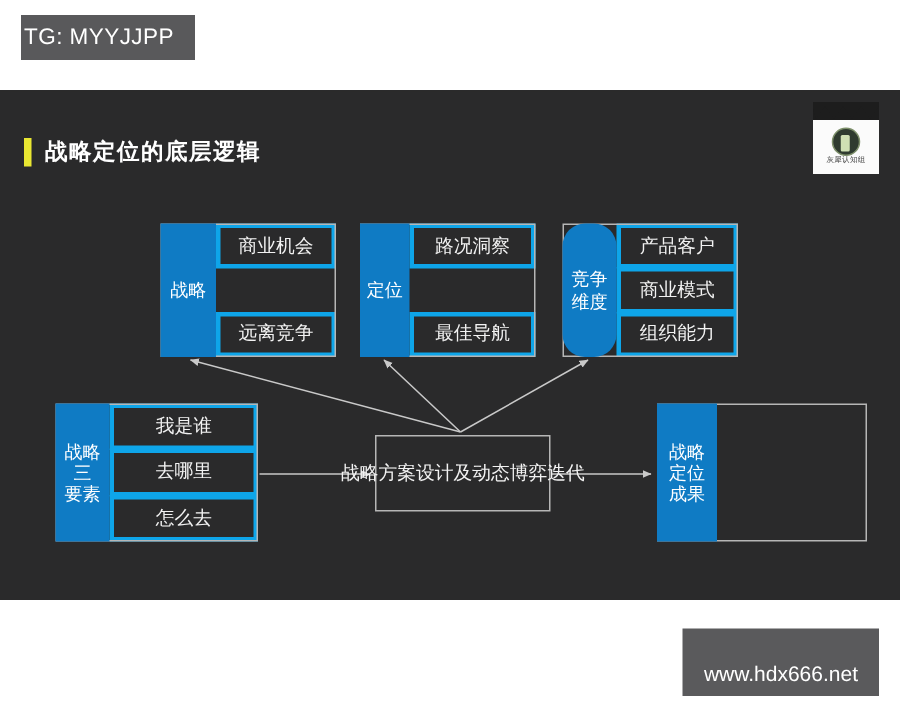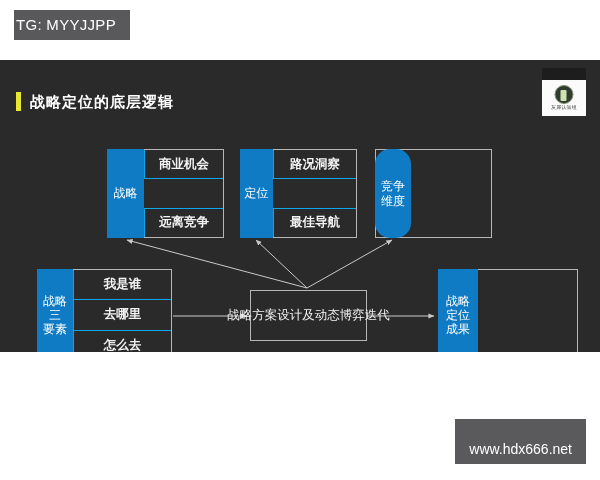--- a/index.html
+++ b/index.html
@@ -28,21 +28,21 @@
     line-height: 1;
     white-space: nowrap;
   }
 
   
   .slide {
     position: absolute;
     left: 0;
     top: 60px;
     width: 600px;
-    height: 292px;
+    height: 340px;
     background: #2a2a2b;
     overflow: hidden;
   }
   .slide::before {
     content: "";
     position: absolute;
     left: 0; top: 0; right: 0;
     height: 1px;
     background: #2a2a2b;
   }
@@ -148,31 +148,30 @@
     z-index: 2;
   }
   .grp .cells {
     flex: 1 1 auto;
     display: flex;
     flex-direction: column;
     box-sizing: border-box;
   }
   .cell {
     flex: 1 1 0;
-    border: 1px solid #0ea5e9;
+    border: 3px solid #0ea5e9;
     margin-top: -1px;
     color: #f2f2f2;
     font-size: 12.5px;
     display: flex;
     align-items: center;
     justify-content: center;
     box-sizing: border-box;
     background: transparent;
     white-space: nowrap;
-    font-weight: bold;
   }
   .cell:first-child { margin-top: 0; }
   .cell.spacer { border-color: transparent; }
 
   
   .grp .rail {
     position: absolute;
     left: 0;
     top: 0;
     bottom: 0;
@@ -292,20 +291,25 @@
   </div>
 
   <div class="grp" id="grp-dimension">
     <span class="rail"></span>
     <div class="tab">
       <span>
         <span>竞争</span><br>
         <span>维度</span>
       </span>
     </div>
+    <div class="cells">
+      <div class="cell">产品客户</div>
+      <div class="cell">商业模式</div>
+      <div class="cell">组织能力</div>
+    </div>
   </div>
 
   <div class="grp" id="grp-three">
     <span class="rail"></span>
     <div class="tab">
       <span>
         <span>战略</span><br>
         <span>三</span><br>
         <span>要素</span>
       </span>

